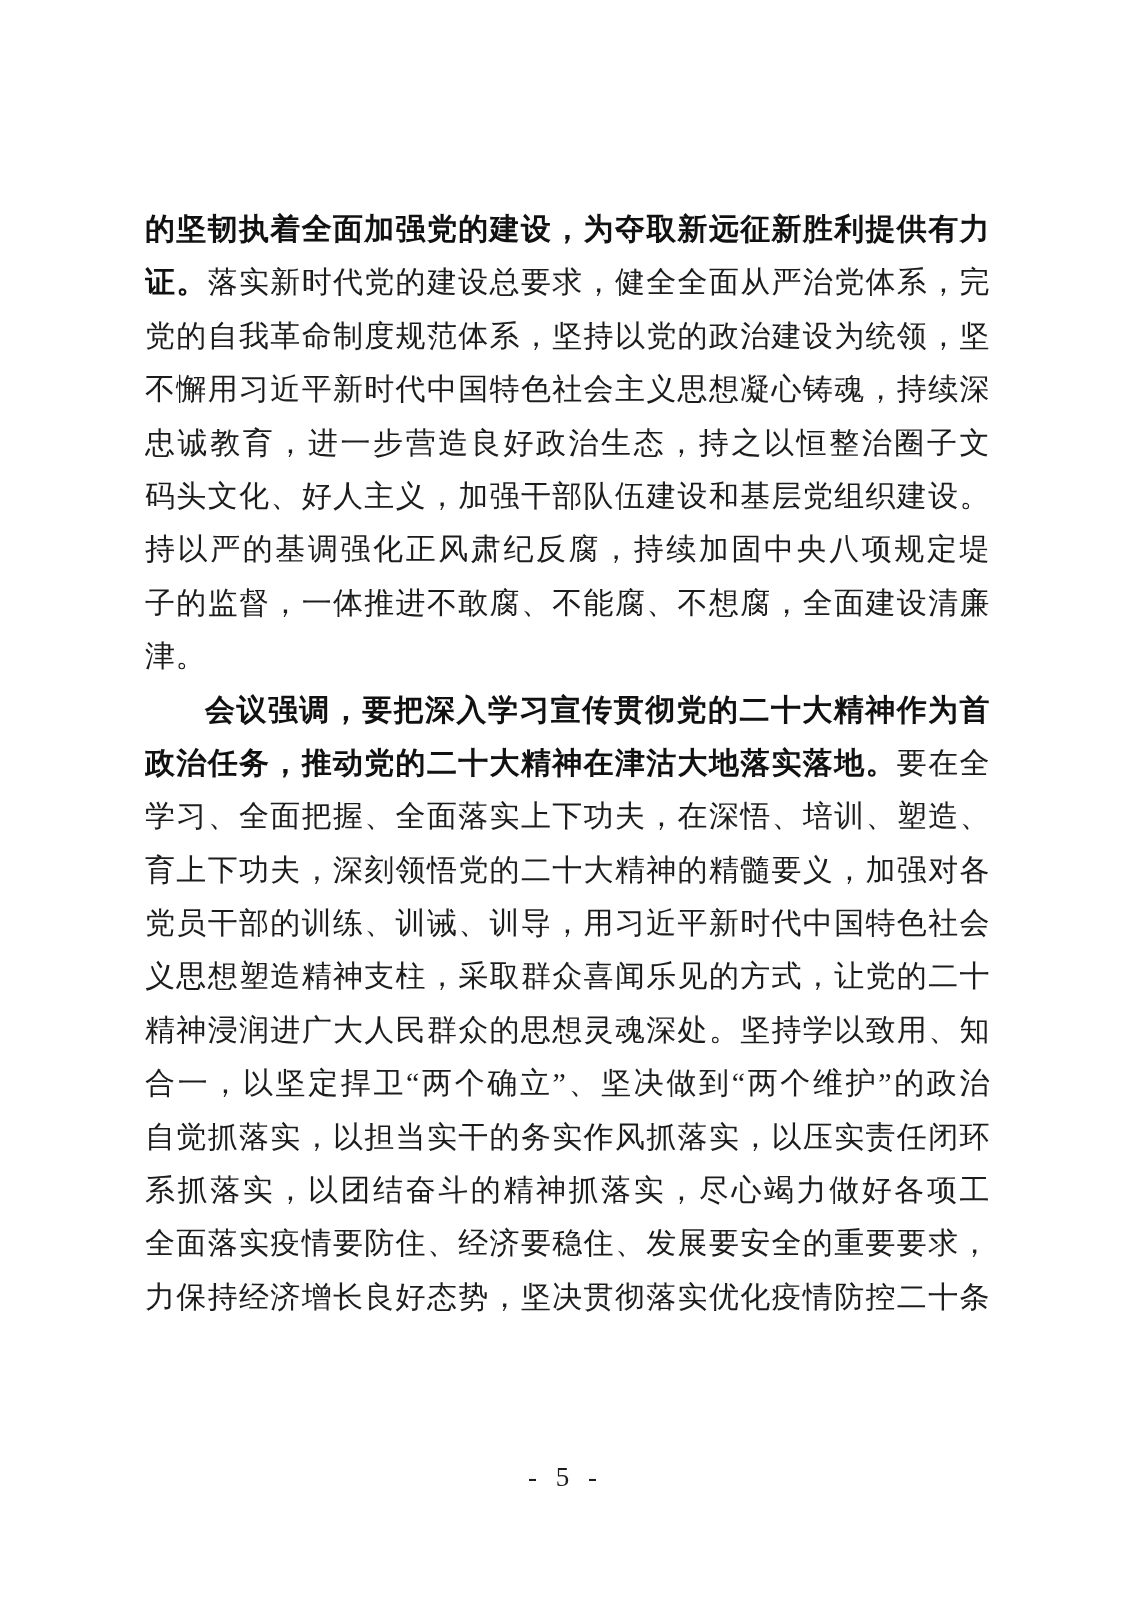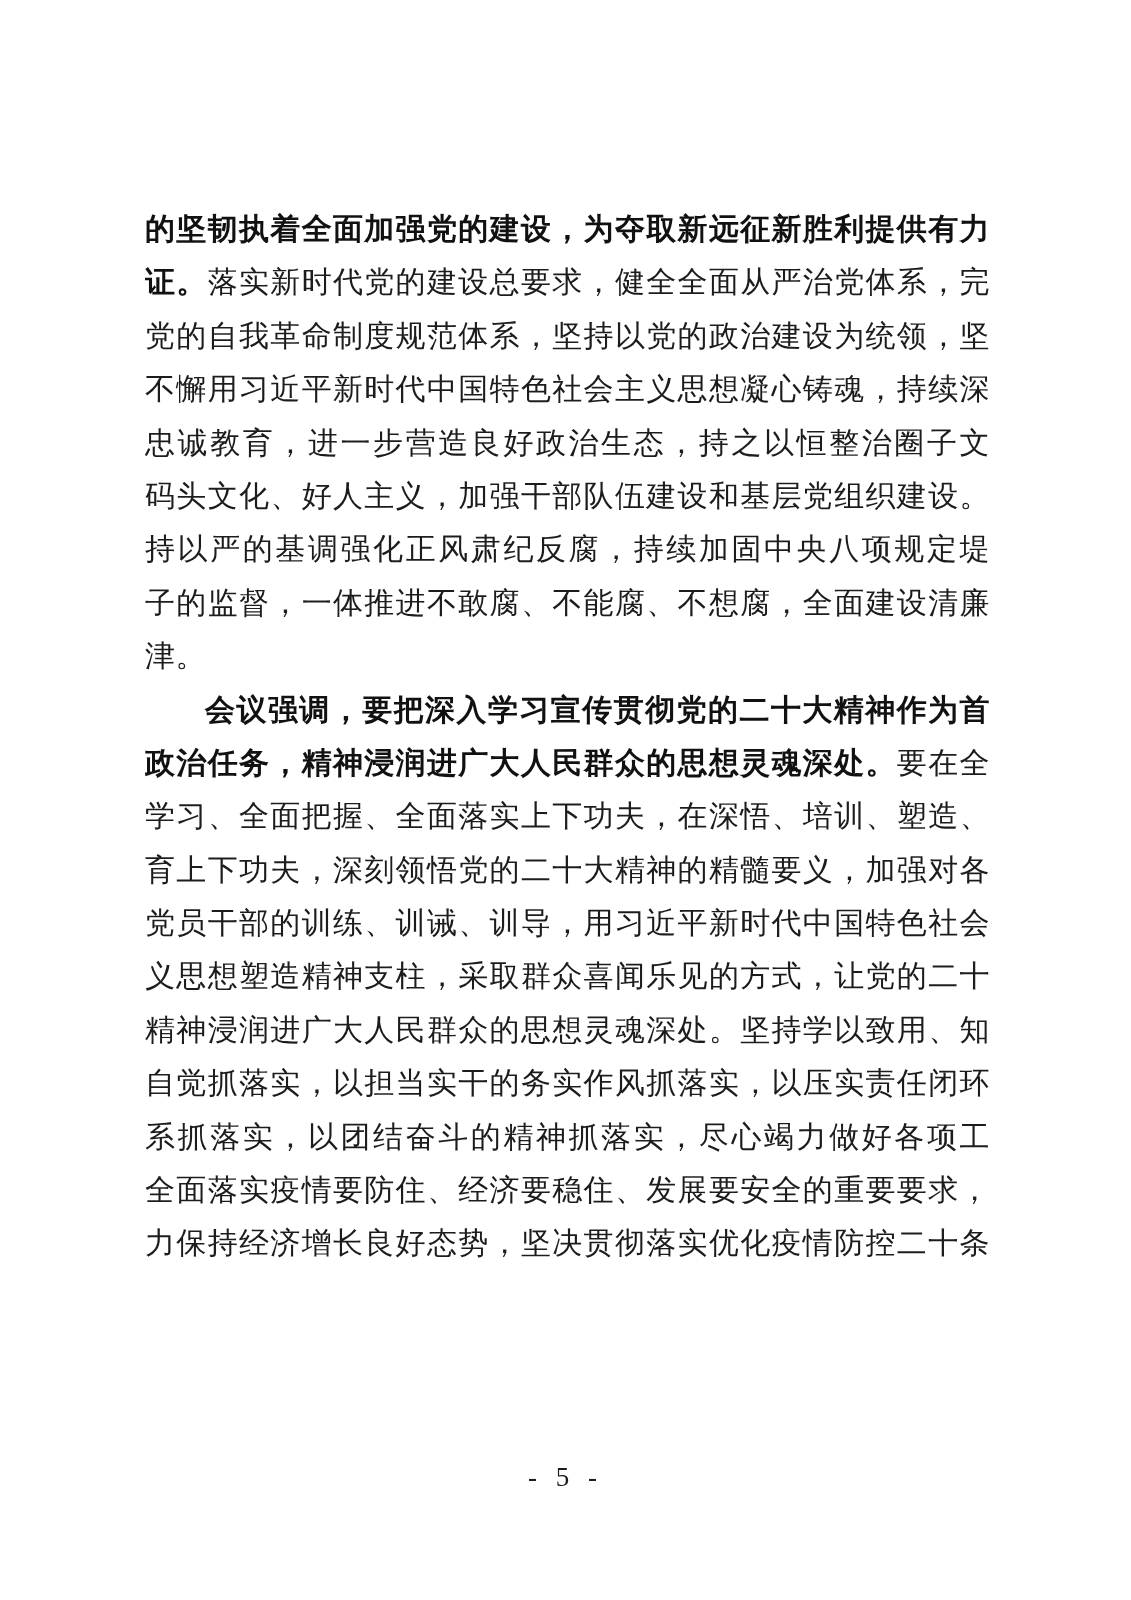--- a/index.html
+++ b/index.html
@@ -74,26 +74,27 @@
         <div class="line fill"><span class="seg">党的自我革命制度规范体系，坚持以党的政治建设为统领，坚持</span></div>
         <div class="line fill"><span class="seg">不懈用习近平新时代中国特色社会主义思想凝心铸魂，持续深化</span></div>
         <div class="line fill"><span class="seg">忠诚教育，进一步营造良好政治生态，持之以恒整治圈子文化、</span></div>
         <div class="line fill"><span class="seg">码头文化、好人主义，加强干部队伍建设和基层党组织建设。坚</span></div>
         <div class="line fill"><span class="seg">持以严的基调强化正风肃纪反腐，持续加固中央八项规定堤坝，</span></div>
         <div class="line fill"><span class="seg">子的监督，一体推进不敢腐、不能腐、不想腐，全面建设清廉天</span></div>
         <div class="line"><span class="seg">津。</span></div>
       </div>
       <div class="paragraph">
         <div class="line fill indent"><span class="seg bold">会议强调，要把深入学习宣传贯彻党的二十大精神作为首要</span></div>
-        <div class="line fill"><span class="seg bold">政治任务，精神浸润进广大人民群众的思想灵魂深处。</span><span class="seg">要在全面</span></div>
+        <div class="line fill"><span class="seg bold">政治任务，推动党的二十大精神在津沽大地落实落地。</span><span class="seg">要在全面</span></div>
         <div class="line fill"><span class="seg">学习、全面把握、全面落实上下功夫，在深悟、培训、塑造、润</span></div>
         <div class="line fill"><span class="seg">育上下功夫，深刻领悟党的二十大精神的精髓要义，加强对各级</span></div>
         <div class="line fill"><span class="seg">党员干部的训练、训诫、训导，用习近平新时代中国特色社会主</span></div>
         <div class="line fill"><span class="seg">义思想塑造精神支柱，采取群众喜闻乐见的方式，让党的二十大</span></div>
         <div class="line fill"><span class="seg">精神浸润进广大人民群众的思想灵魂深处。坚持学以致用、知行</span></div>
+        <div class="line fill"><span class="seg">合一，以坚定捍卫“两个确立”、坚决做到“两个维护”的政治</span></div>
         <div class="line fill"><span class="seg">自觉抓落实，以担当实干的务实作风抓落实，以压实责任闭环体</span></div>
         <div class="line fill"><span class="seg">系抓落实，以团结奋斗的精神抓落实，尽心竭力做好各项工作。</span></div>
         <div class="line fill"><span class="seg">全面落实疫情要防住、经济要稳住、发展要安全的重要要求，着</span></div>
         <div class="line fill"><span class="seg">力保持经济增长良好态势，坚决贯彻落实优化疫情防控二十条措</span></div>
       </div>
     </div>
   <div class="footer">- 5 -</div>
 </div>
 
 </body></html>

